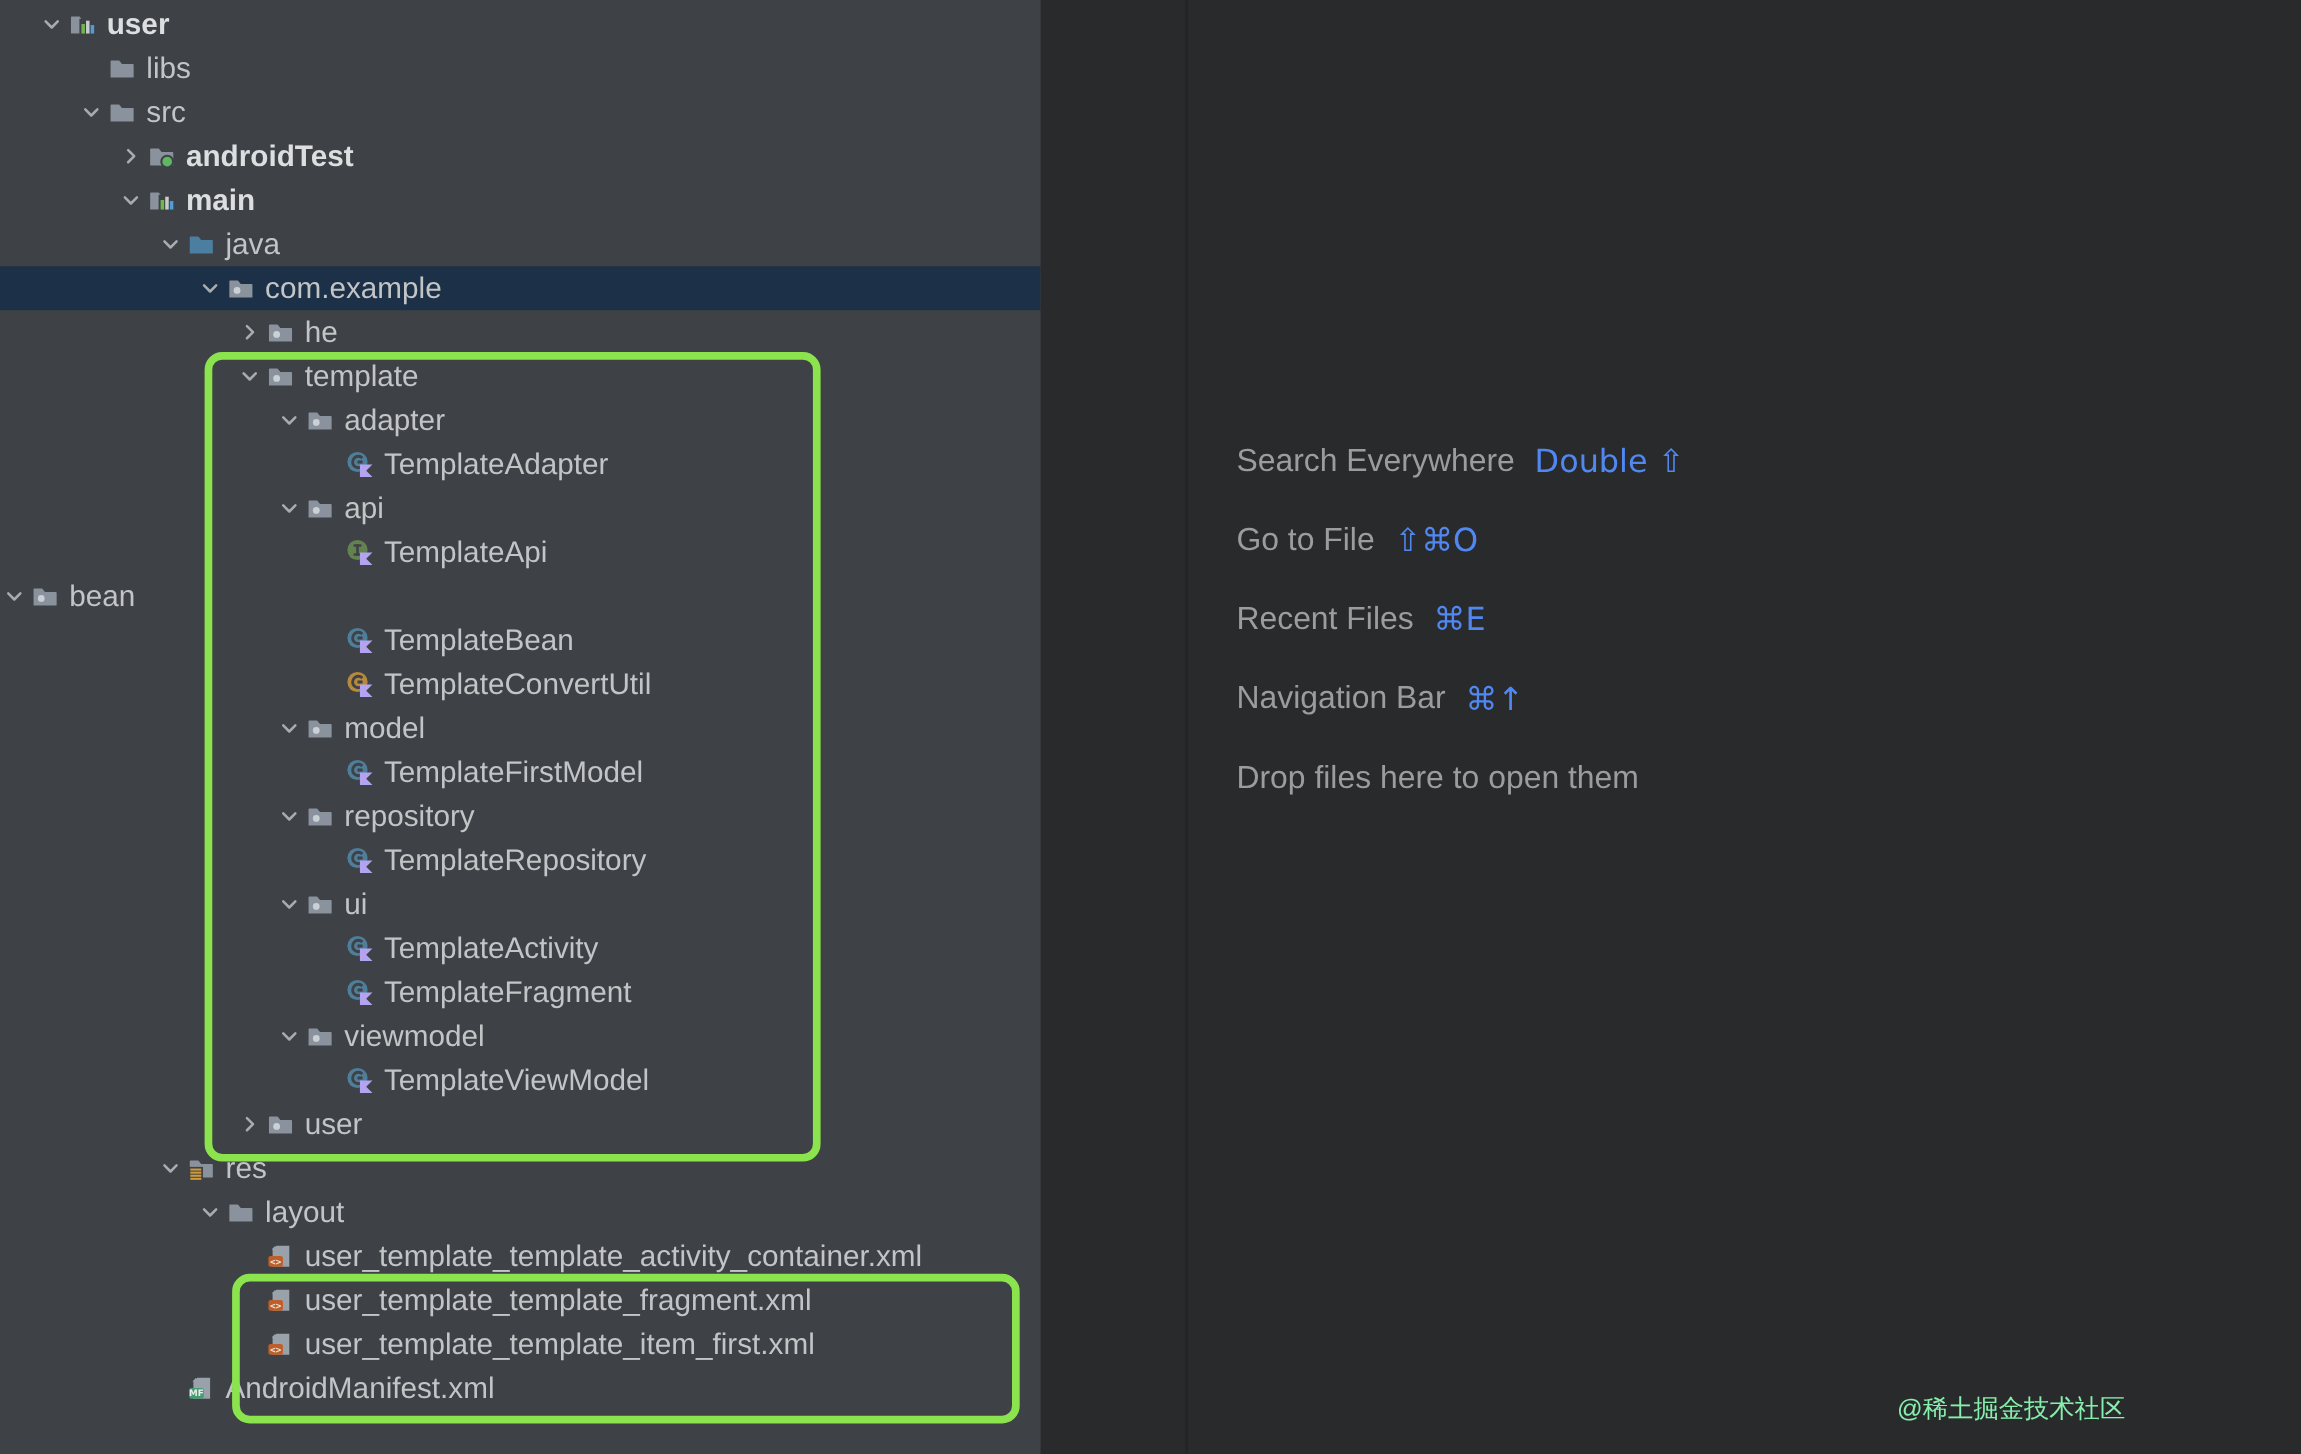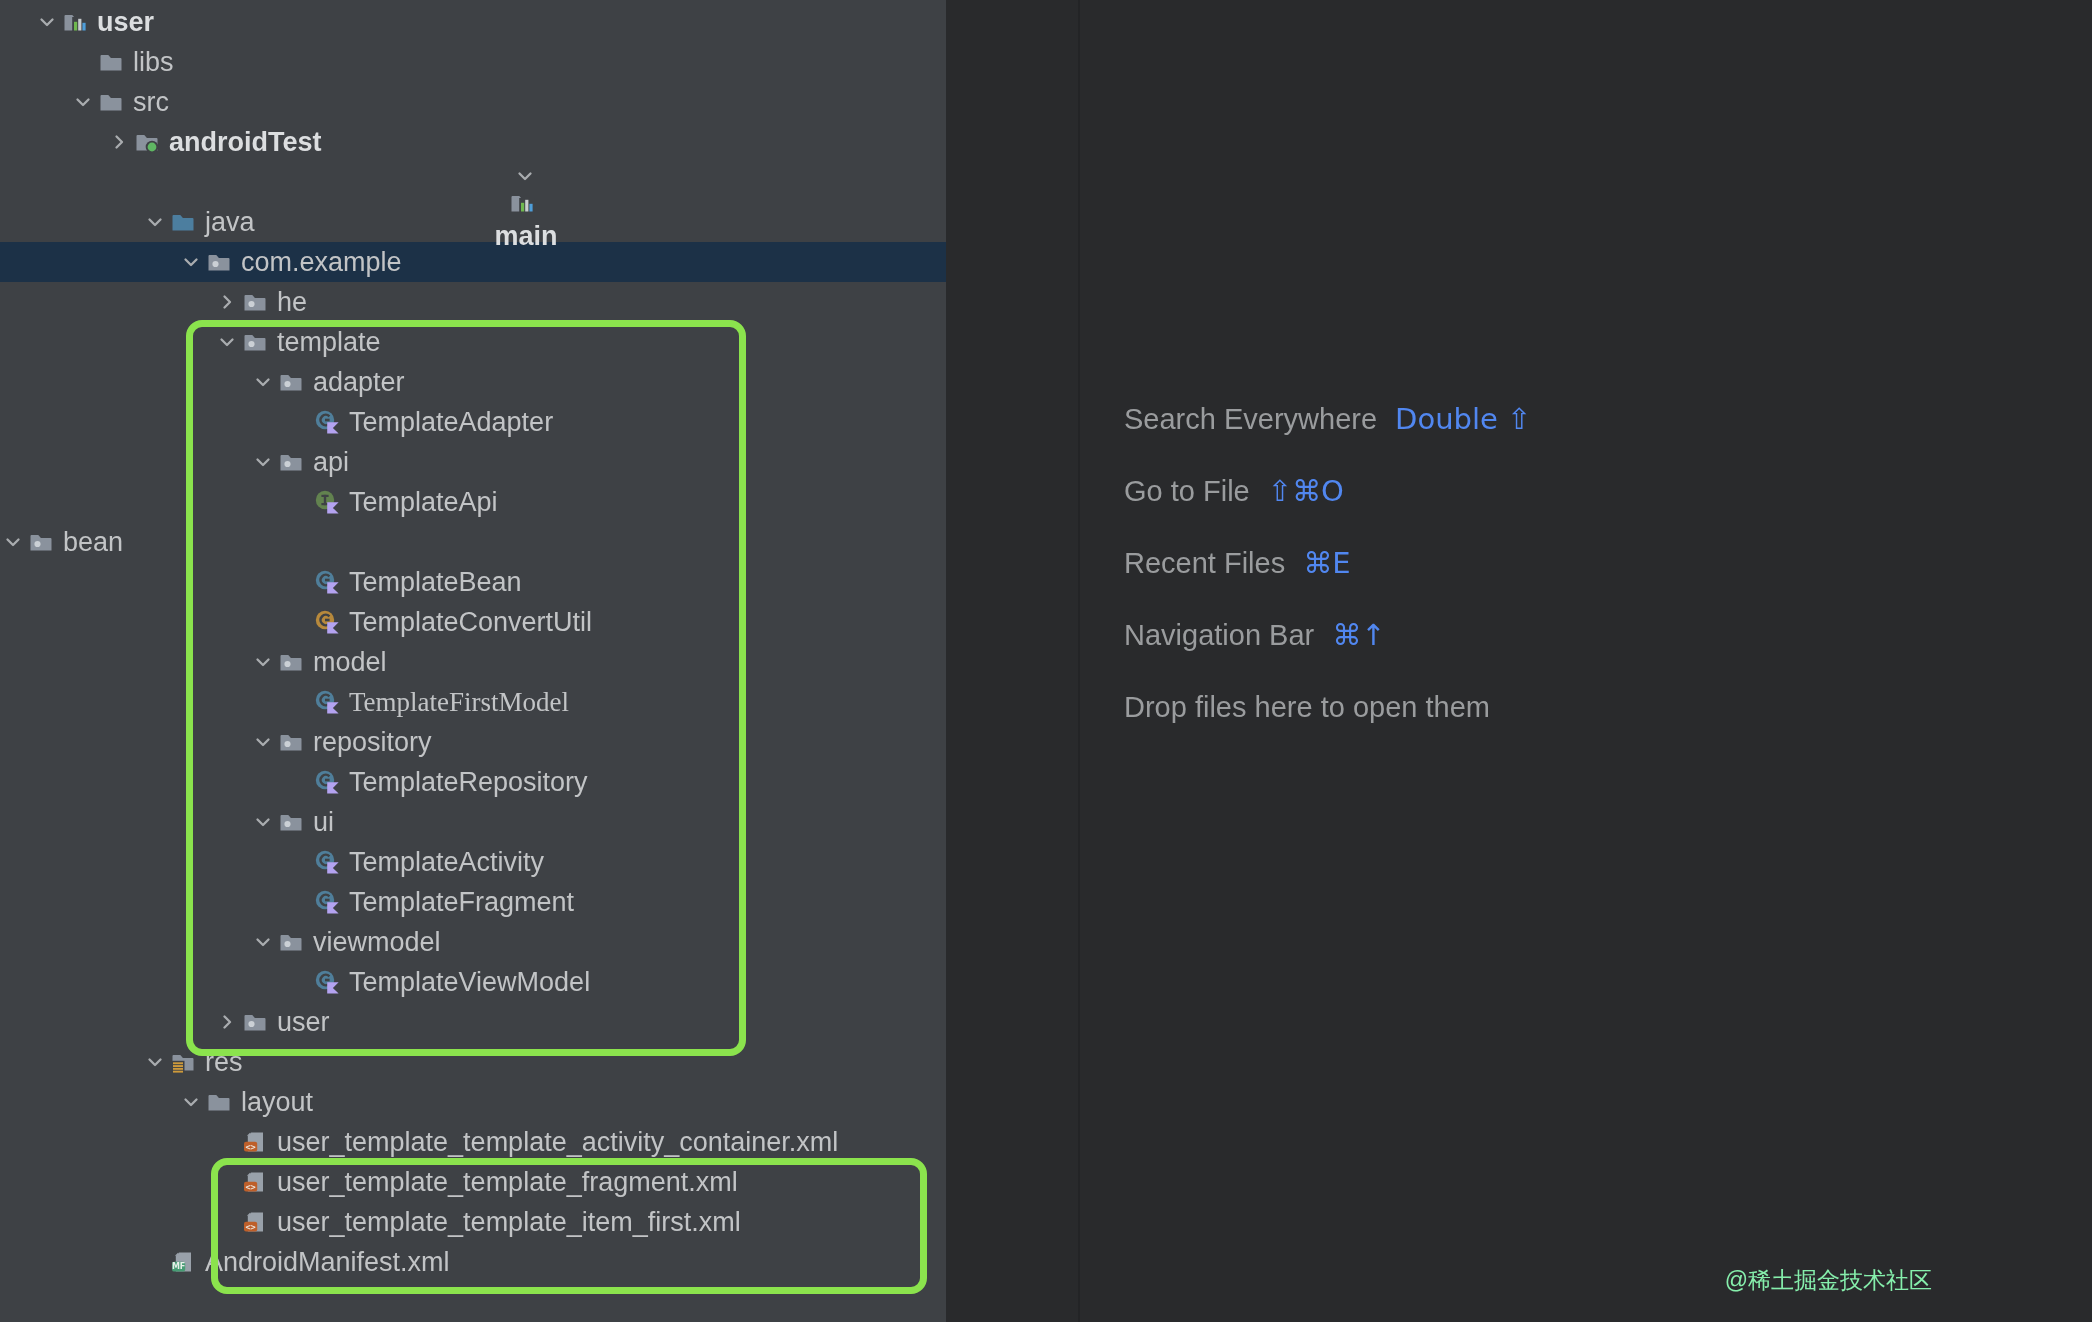--- a/index.html
+++ b/index.html
@@ -87,21 +87,21 @@
           </span>
           <span class="ficon">
             <svg width="26" height="26" viewBox="0 0 26 26" xmlns="http://www.w3.org/2000/svg">
               <path d="M2.5 21.5 V7 c0-.5 .4-.9 .9-.9 h6.9 l2.6 3 h9.7 c.5 0 .9 .4 .9 .9 v11.5 z" fill="#8A929D"></path>
               <circle cx="18" cy="18" r="6.3" fill="#3E4145"></circle>
               <circle cx="18" cy="18" r="4.4" fill="#5FB763"></circle>
             </svg>
           </span>
           <span class="label">androidTest</span>
         </div>
-        <div class="row bold" style="padding-left: 106px; flex-direction: column;">
+        <div class="row bold" style="padding-left: 106px;">
           <span class="chev">
             <svg width="26" height="26" viewBox="0 0 26 26">
               <path d="M7.5 10.5 L13 16 L18.5 10.5" stroke="#A9ACAF" stroke-width="2.3" fill="none" stroke-linecap="round" stroke-linejoin="round"></path>
             </svg>
           </span>
           <span class="ficon">
             <svg width="26" height="26" viewBox="0 0 26 26" xmlns="http://www.w3.org/2000/svg">
               <path d="M2.5 21.5 V7 c0-.5 .4-.9 .9-.9 h6.9 l2.6 3 h9.7 c.5 0 .9 .4 .9 .9 v11.5 z" fill="#8A929D"></path>
               <rect x="10.2" y="8" width="15" height="15" fill="#3E4145"></rect>
               <rect x="12" y="12.8" width="3.2" height="8.7" fill="#6FB84F"></rect>
@@ -264,21 +264,21 @@
             </svg>
           </span>
           <span class="ficon">
             <svg width="26" height="26" viewBox="0 0 26 26" xmlns="http://www.w3.org/2000/svg">
               <path d="M2.5 21.5 V7 c0-.5 .4-.9 .9-.9 h6.9 l2.6 3 h9.7 c.5 0 .9 .4 .9 .9 v11.5 z" fill="#8A929D"></path>
               <circle cx="9.5" cy="15" r="3.1" fill="#CBD0D5"></circle>
             </svg>
           </span>
           <span class="label">model</span>
         </div>
-        <div class="row" style="padding-left: 286px; font-family: Liberation Serif, serif;">
+        <div class="row" style="padding-left: 286px;">
           <span class="chev"></span>
           <span class="ficon">
             <svg width="26" height="26" viewBox="0 0 26 26" xmlns="http://www.w3.org/2000/svg">
               <circle cx="11" cy="11" r="9.2" fill="#4F7E9A"></circle>
               <path d="M15.4 7.3 A5.2 5.2 0 1 0 15.4 14.7" fill="none" stroke="#3E4145" stroke-width="2.6"></path>
               <path d="M11 11 L15.6 11" stroke="#3E4145" stroke-width="2.6"></path>
               <polygon points="13.2,13.2 24.6,13.2 18.9,18.9 24.6,24.6 13.2,24.6" fill="#B4A3F0"></polygon>
             </svg>
           </span>
           <span class="label">TemplateFirstModel</span>

